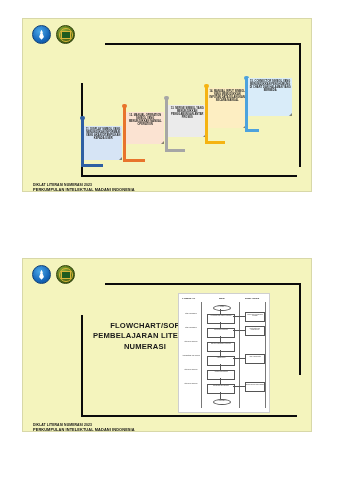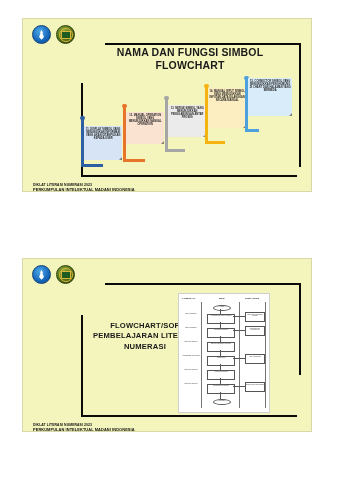--- a/index.html
+++ b/index.html
@@ -90,21 +90,20 @@
     <div class="logos">
       <div class="logo logo-blue"></div>
       <div class="logo logo-green"></div>
     </div>
 
     <div class="frame-top" id="s1-ft"></div>
     <div class="frame-right" id="s1-fr"></div>
     <div class="frame-left" id="s1-fl"></div>
     <div class="frame-bottom" id="s1-fb"></div>
 
-    <div class="deck-title">NAMA DAN FUNGSI SIMBOL FLOWCHART</div>
 
     <div class="stairs" id="stairs">
         <div class="step" style="left: 0px; top: 40px;">
           <div class="bar" style="height: 47px; background: rgb(46, 95, 163);"></div>
           <div class="dot" style="background: rgb(46, 95, 163);"></div>
           <div class="arm" style="top: 47px; width: 22px; background: rgb(46, 95, 163);"></div>
           <div class="card" style="top: 9px; width: 38px; min-height: 34px; background: rgb(214, 228, 245);">
             <div class="txt">11. DISPLAY SIMBOL YANG MENUNJUKAN INFORMASI YANG AKAN DITAMPILKAN KEPADA USER</div>
             <div class="corner"></div>
           </div>

